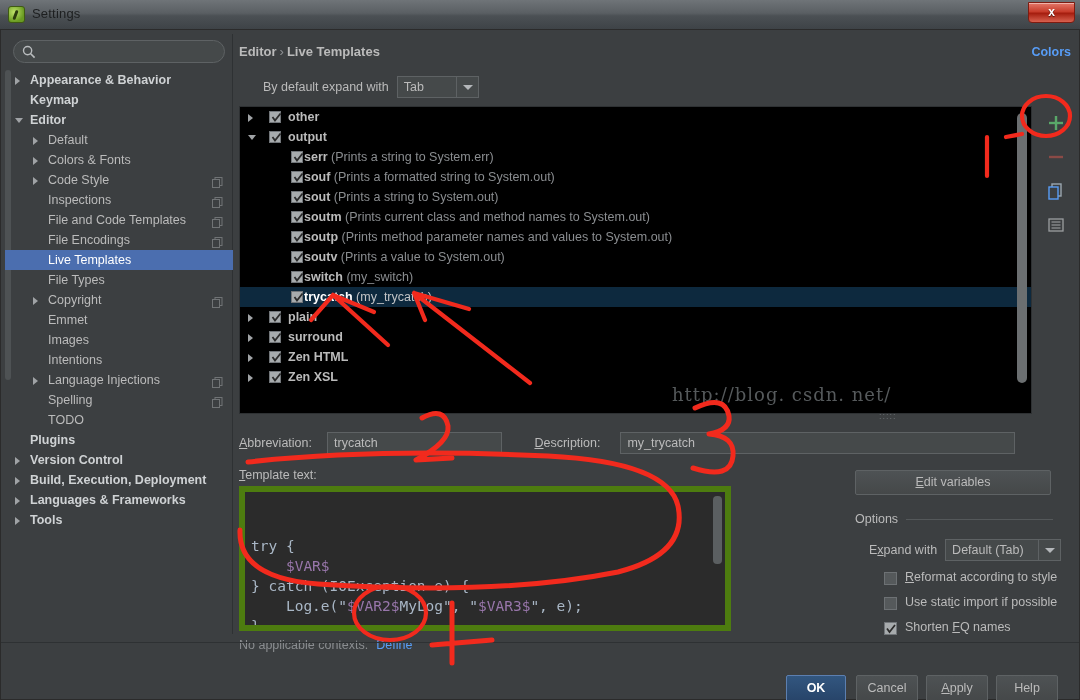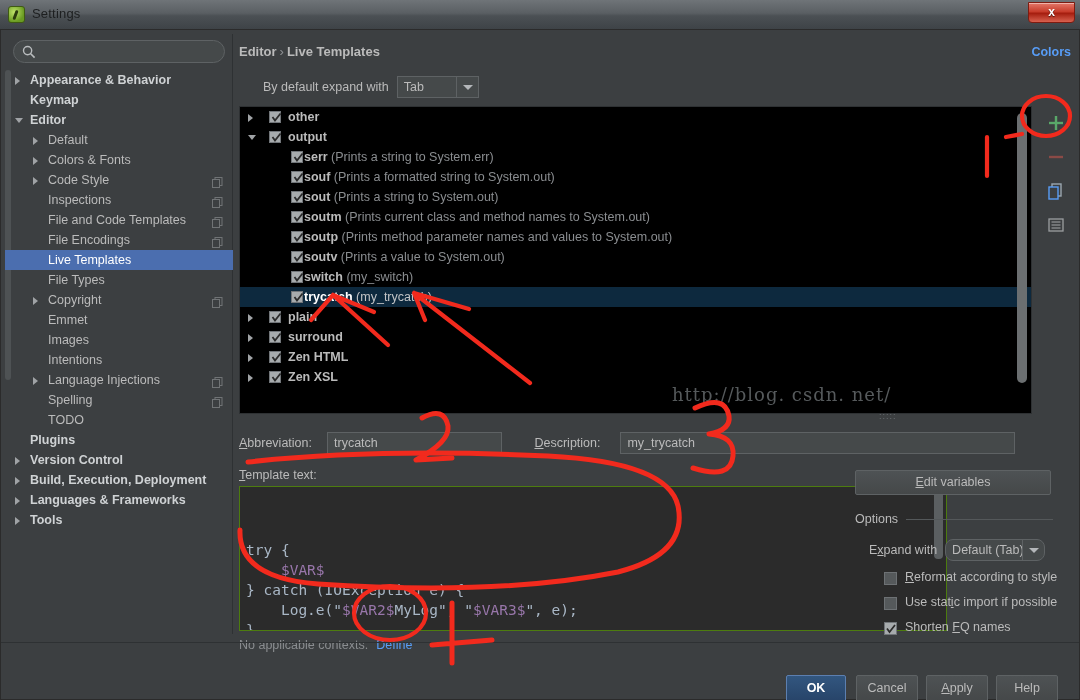--- a/index.html
+++ b/index.html
@@ -187,24 +187,24 @@
   .fieldlab { font-size: 12.5px; color: #bbbbbb; }
   .fieldlab u { text-decoration: underline; }
   .tfield {
     background: #45494a; border: 1px solid #5e6264;
     color: #bbbbbb; font-size: 12.5px; font-family: "Liberation Sans", sans-serif;
     padding: 0 6px; outline: none;
   }
 
   .ttlabel { position: absolute; left: 5px; top: 434px; font-size: 12.5px; color: #bbbbbb; }
   .editor {
-    position: absolute; left: 5px; top: 452px; width: 708px; height: 145px;
-    background: #2b2b2b; border: 1px solid #4d7c0f;
+    position: absolute; left: 5px; top: 452px; width: 492px; height: 145px;
+    background: #2b2b2b; border: 6px solid #4d7c0f;
     font-family: "DejaVu Sans Mono", monospace; font-size: 14.5px;
-    color: #a9b7c6; padding: 13px 6px; line-height: 20px;
+    color: #a9b7c6; padding: 4px 6px; line-height: 20px;
     white-space: pre; overflow: hidden;
   }
   .editor .var { color: #9876aa; }
   .ed-scroll {
     position: absolute; right: 3px; top: 4px; width: 9px; height: 68px;
     background: #5b5f61; border-radius: 4px;
   }
 
   .ctxrow { position: absolute; left: 5px; top: 604px; font-size: 12.5px; color: #8a8d90; }
   .ctxrow a { color: #589df6; text-decoration: none; margin-left: 8px; cursor: pointer; }
@@ -564,21 +564,21 @@
       <div class="ctxrow">
         <span>No applicable contexts.</span><a>Define</a>
       </div>
 
       <div class="editvars"><u>E</u>dit variables</div>
       <div class="optlab">Options</div>
       <div class="optline"></div>
 
       <div class="expandopt">
         <span class="lab">E<u>x</u>pand with</span>
-        <div class="combo" style="width:100px;border-radius:8px;">
+        <div class="combo" style="width:116px;">
           <span class="cval">Default (Tab)</span>
           <span class="cbtn"></span>
         </div>
       </div>
 
       <div id="option-checkboxes">
           <div class="ckrow" style="top: 535px;">
             <span class="ckbox"></span>
             <span class="cklab"><u>R</u>eformat according to style</span>
           </div>

